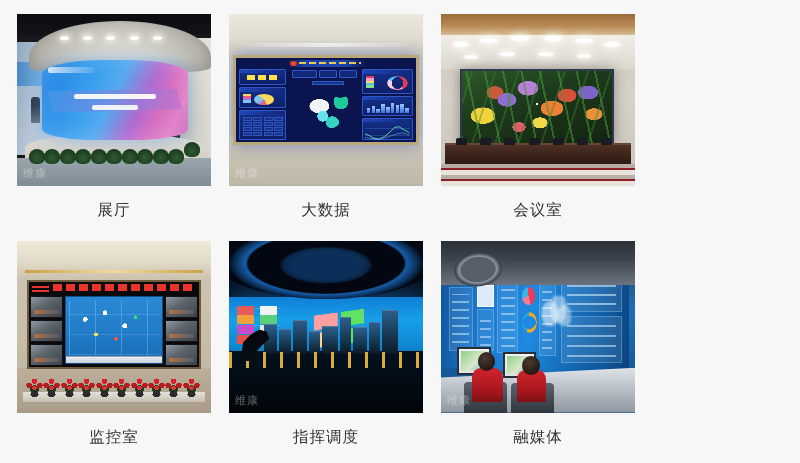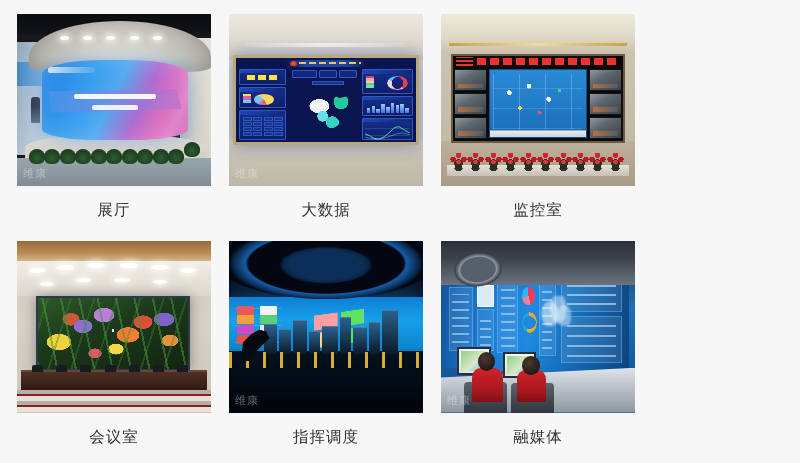--- a/index.html
+++ b/index.html
@@ -646,63 +646,20 @@
         </div>
       </div>
       <div class="watermark">维康</div>
     </div>
     <div class="caption">大数据</div>
   </div>
 
   <div class="cell">
     <div class="photo">
       <div class="scene">
-        <div class="layer c4-bg"></div>
-        <div class="layer c4-ceiling"></div>
-        <div class="layer c4-ceil-gold"></div>
-        <div class="layer c4-floor"></div>
-        <div class="layer c4-wall">
-          <div class="layer c4-banner">
-            <div class="c4-banner-logo"></div>
-            <div class="c4-banner-txt"></div>
-          </div>
-
-          <div class="c4-cctv" style="left:1%;top:16%;width:19%;height:26%"></div>
-          <div class="c4-cctv" style="left:1%;top:44%;width:19%;height:26%"></div>
-          <div class="c4-cctv" style="left:1%;top:72%;width:19%;height:26%"></div>
-
-          <div class="c4-cctv" style="right:1%;top:16%;width:19%;height:26%"></div>
-          <div class="c4-cctv" style="right:1%;top:44%;width:19%;height:26%"></div>
-          <div class="c4-cctv" style="right:1%;top:72%;width:19%;height:26%"></div>
-
-          <div class="layer c4-main">
-            <div class="c4-flow"></div>
-            <div class="c4-taskbar"></div>
-          </div>
-        </div>
-        <div class="layer c4-ledge"></div>
-        <div class="c4-flower" style="left:4%"></div>
-        <div class="c4-flower" style="left:13%"></div>
-        <div class="c4-flower" style="left:22%"></div>
-        <div class="c4-flower" style="left:31%"></div>
-        <div class="c4-flower" style="left:40%"></div>
-        <div class="c4-flower" style="left:49%"></div>
-        <div class="c4-flower" style="left:58%"></div>
-        <div class="c4-flower" style="left:67%"></div>
-        <div class="c4-flower" style="left:76%"></div>
-        <div class="c4-flower" style="left:85%"></div>
-      </div>
-      <div class="watermark"></div>
-    </div>
-    <div class="caption">监控室</div>
-  </div>
-
-  <div class="cell">
-    <div class="photo">
-      <div class="scene">
         <div class="layer c3-bg"></div>
         <div class="layer c3-ceiling-wood"></div>
         <div class="layer c3-ceiling"></div>
         <div class="layer c3-light" style="left:6%;top:16%;width:16px;height:5px"></div>
         <div class="layer c3-light" style="left:20%;top:14%;width:18px;height:5px"></div>
         <div class="layer c3-light" style="left:36%;top:13%;width:18px;height:5px"></div>
         <div class="layer c3-light" style="left:53%;top:13%;width:18px;height:5px"></div>
         <div class="layer c3-light" style="left:69%;top:14%;width:18px;height:5px"></div>
         <div class="layer c3-light" style="left:84%;top:16%;width:16px;height:5px"></div>
         <div class="layer c3-light" style="left:12%;top:24%;width:14px;height:4px"></div>
@@ -720,20 +677,63 @@
           <div class="c3-mic" style="left:45%"></div>
           <div class="c3-mic" style="left:58%"></div>
           <div class="c3-mic" style="left:71%"></div>
           <div class="c3-mic" style="left:84%"></div>
         </div>
         <div class="layer c3-seats"></div>
       </div>
       <div class="watermark"></div>
     </div>
     <div class="caption">会议室</div>
+  </div>
+
+  <div class="cell">
+    <div class="photo">
+      <div class="scene">
+        <div class="layer c4-bg"></div>
+        <div class="layer c4-ceiling"></div>
+        <div class="layer c4-ceil-gold"></div>
+        <div class="layer c4-floor"></div>
+        <div class="layer c4-wall">
+          <div class="layer c4-banner">
+            <div class="c4-banner-logo"></div>
+            <div class="c4-banner-txt"></div>
+          </div>
+
+          <div class="c4-cctv" style="left:1%;top:16%;width:19%;height:26%"></div>
+          <div class="c4-cctv" style="left:1%;top:44%;width:19%;height:26%"></div>
+          <div class="c4-cctv" style="left:1%;top:72%;width:19%;height:26%"></div>
+
+          <div class="c4-cctv" style="right:1%;top:16%;width:19%;height:26%"></div>
+          <div class="c4-cctv" style="right:1%;top:44%;width:19%;height:26%"></div>
+          <div class="c4-cctv" style="right:1%;top:72%;width:19%;height:26%"></div>
+
+          <div class="layer c4-main">
+            <div class="c4-flow"></div>
+            <div class="c4-taskbar"></div>
+          </div>
+        </div>
+        <div class="layer c4-ledge"></div>
+        <div class="c4-flower" style="left:4%"></div>
+        <div class="c4-flower" style="left:13%"></div>
+        <div class="c4-flower" style="left:22%"></div>
+        <div class="c4-flower" style="left:31%"></div>
+        <div class="c4-flower" style="left:40%"></div>
+        <div class="c4-flower" style="left:49%"></div>
+        <div class="c4-flower" style="left:58%"></div>
+        <div class="c4-flower" style="left:67%"></div>
+        <div class="c4-flower" style="left:76%"></div>
+        <div class="c4-flower" style="left:85%"></div>
+      </div>
+      <div class="watermark"></div>
+    </div>
+    <div class="caption">监控室</div>
   </div>
 
   <div class="cell">
     <div class="photo">
       <div class="scene">
         <div class="layer c5-bg"></div>
         <div class="layer c5-wall">
           <div class="c5-icons"></div>
           <div class="c5-icon" style="left:4%;top:10%;background:#e85a5a"></div>
           <div class="c5-icon" style="left:4%;top:22%;background:#f0a03c"></div>

